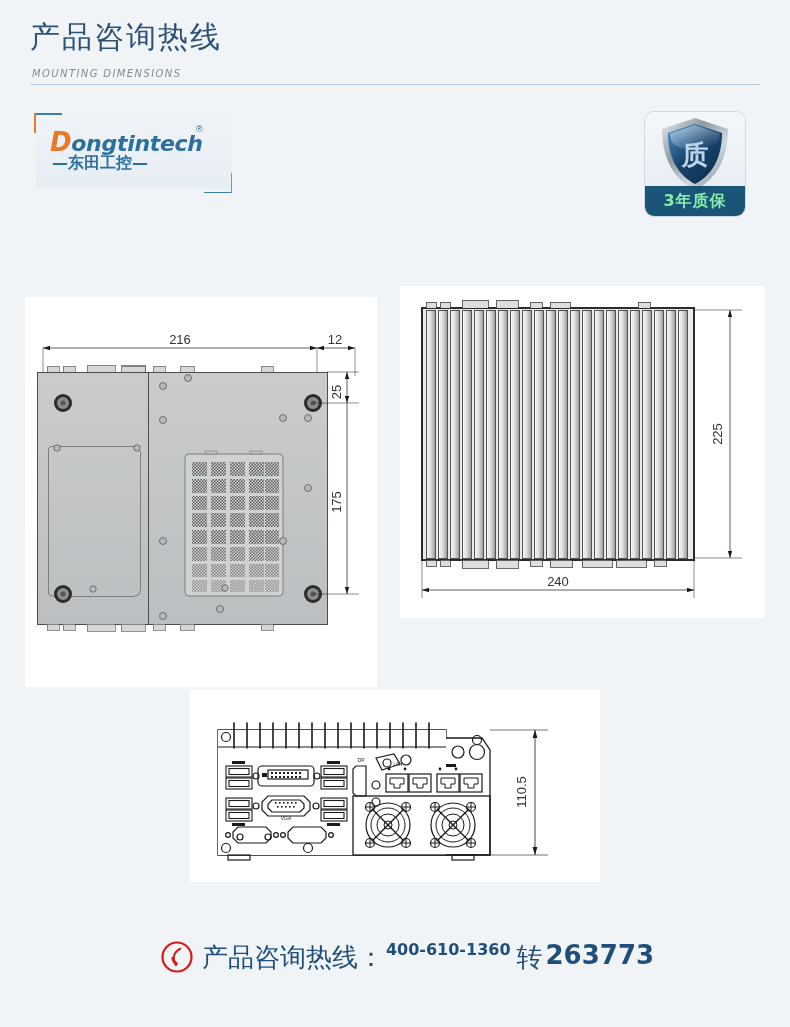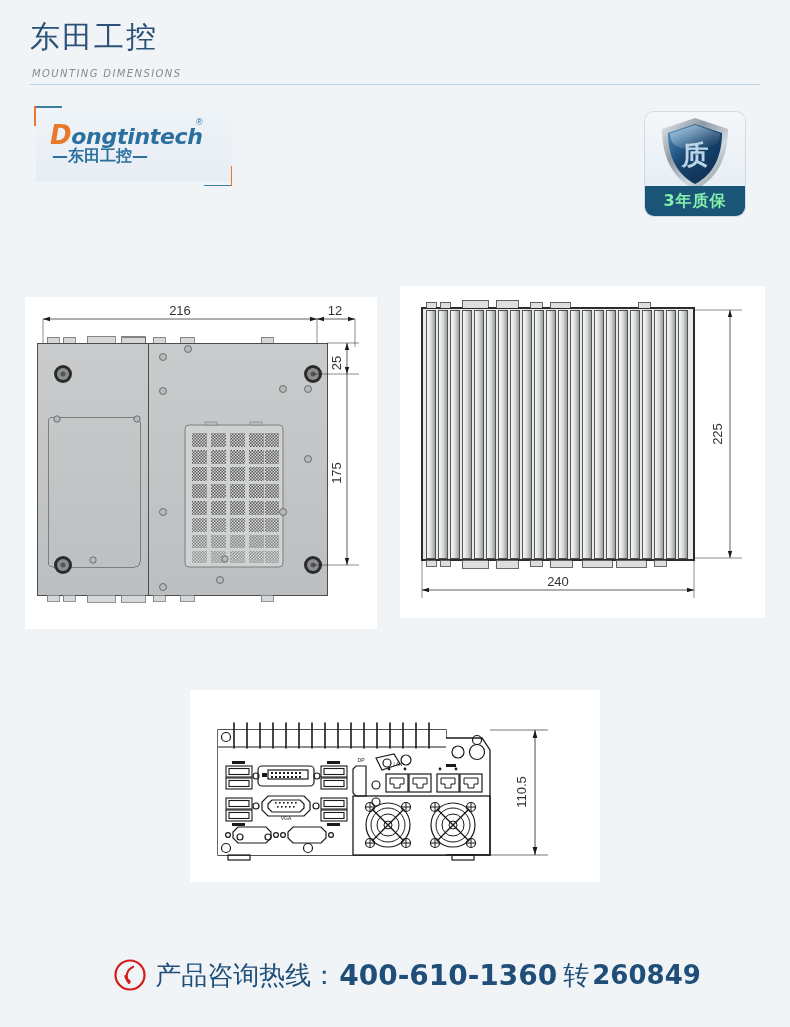--- a/index.html
+++ b/index.html
@@ -24,21 +24,21 @@
     position: absolute; left: 32px; top: 68px;
     font-size: 10px; letter-spacing: 1.4px; color: #8a8a8a;
     font-style: italic; font-family: "DejaVu Sans", sans-serif;
   }
   .header-rule {
     position: absolute; left: 30px; top: 84px; width: 730px; height: 1px;
     background: #b9cfdf;
   }
 
   
-  .logo-wrap { position: absolute; left: 28px; top: 100px; width: 210px; height: 92px; }
+  .logo-wrap { position: absolute; left: 28px; top: 107px; width: 210px; height: 92px; }
   .logo-plate {
     position: absolute; left: 8px; top: 10px; width: 196px; height: 72px;
     background: linear-gradient(180deg,#eef3f7 0%, #e6edf3 100%);
   }
   .corner { position: absolute; width: 34px; height: 26px; }
   .corner i { position: absolute; background: #e8792a; }
   .corner b { position: absolute; background: #3b7fa8; }
   .corner-tl { left: 0; top: 0; }
   .corner-tl i { left: 6px; top: 6px; width: 1.5px; height: 20px; }
   .corner-tl b { left: 6px; top: 6px; width: 28px; height: 1.5px; }
@@ -79,52 +79,52 @@
   .badge-bar {
     position: absolute; left: 0; bottom: 0; width: 100%; height: 30px;
     background: #1a5578; color: #86efac;
     display: flex; align-items: center; justify-content: center;
     font-size: 16px; font-weight: 700; letter-spacing: 1px;
     font-family: "DejaVu Sans", sans-serif;
   }
 
   
   .panel { position: absolute; background: #ffffff; }
-  #panel-bottom-view { left: 25px;  top: 297px; width: 352px; height: 332px; }
+  #panel-bottom-view { left: 25px;  top: 297px; width: 352px; height: 390px; }
   #panel-top-view    { left: 400px; top: 286px; width: 365px; height: 332px; }
   #panel-rear-view   { left: 190px; top: 690px; width: 410px; height: 192px; }
 
   .panel svg { display: block; width: 100%; height: 100%; }
 
   
   .footer {
     position: absolute; left: 0; top: 940px; width: 790px; height: 70px;
-    display: flex; align-items: center; justify-content: center; padding-left: 24px;
+    display: flex; align-items: flex-start; justify-content: center; padding-left: 24px;
   }
   .phone-icon { margin-right: 8px; }
   .footer-label {
     font-size: 26px; color: #1f4e79; font-weight: 400;
     font-family: "DejaVu Sans", sans-serif; letter-spacing: 0px;
   }
   .footer-number {
-    font-size: 28px; color: #1f4e79; font-weight: 700;
+    font-size: 16px; color: #1f4e79; font-weight: 700;
     font-family: "DejaVu Sans", sans-serif; margin-left: 2px;
   }
   .footer-ext-label { font-size: 26px; color: #1f4e79; font-weight: 400; margin: 0 3px 0 6px; font-family:"DejaVu Sans",sans-serif; }
   .footer-ext { font-size: 26px; color: #1f4e79; font-weight: 700; font-family:"DejaVu Sans",sans-serif; }
 
   .dim-text { font-family: "Liberation Sans", sans-serif; font-size: 13px; fill: #333; }
 </style>
 </head>
 <body>
 
 <div class="page">
 
   <div class="header">
-    <div class="title-cn">东田工控</div>
+    <div class="title-cn">产品咨询热线</div>
     <div class="title-en">MOUNTING  DIMENSIONS</div>
     <div class="header-rule"></div>
   </div>
 
   <div class="logo-wrap">
     <div class="logo-plate"></div>
     <div class="corner corner-tl">
       <b></b><i></i><span class="v2"></span><span class="h2"></span>
     </div>
     <div class="corner corner-br">
@@ -639,16 +639,16 @@
                c0.7 0.9 1.8 0.6 2.2 -0.4 c0.5 -1.2 -0.4 -1.8 -1 -2.6
                c-1.4 -2 -1.8 -4.3 -1.1 -6.7 c0.7 -2.5 2.4 -4.4 4.8 -5.6
                c1 -0.5 1.6 -1.2 1 -2.2 c-0.3 -0.6 -0.9 -0.7 -1.4 -0.5 z" fill="#d61a1a"></path>
       <path d="M11.5 19 c0.6 2.4 2 4.3 4 5.6 c0.9 0.6 1.9 0.2 2.2 -0.8
                c0.3 -0.9 -0.3 -1.4 -1 -1.9 c-1.4 -0.9 -2.3 -2.1 -2.8 -3.7
                c-0.3 -0.9 -0.9 -1.4 -1.8 -1.1 c-0.8 0.3 -0.9 1.1 -0.6 1.9 z" fill="#d61a1a"></path>
     </svg>
     <span class="footer-label">产品咨询热线：</span>
     <span class="footer-number">400-610-1360</span>
     <span class="footer-ext-label">转</span>
-    <span class="footer-ext">260849</span>
+    <span class="footer-ext">263773</span>
   </div>
 
 </div>
 
 </body></html>

